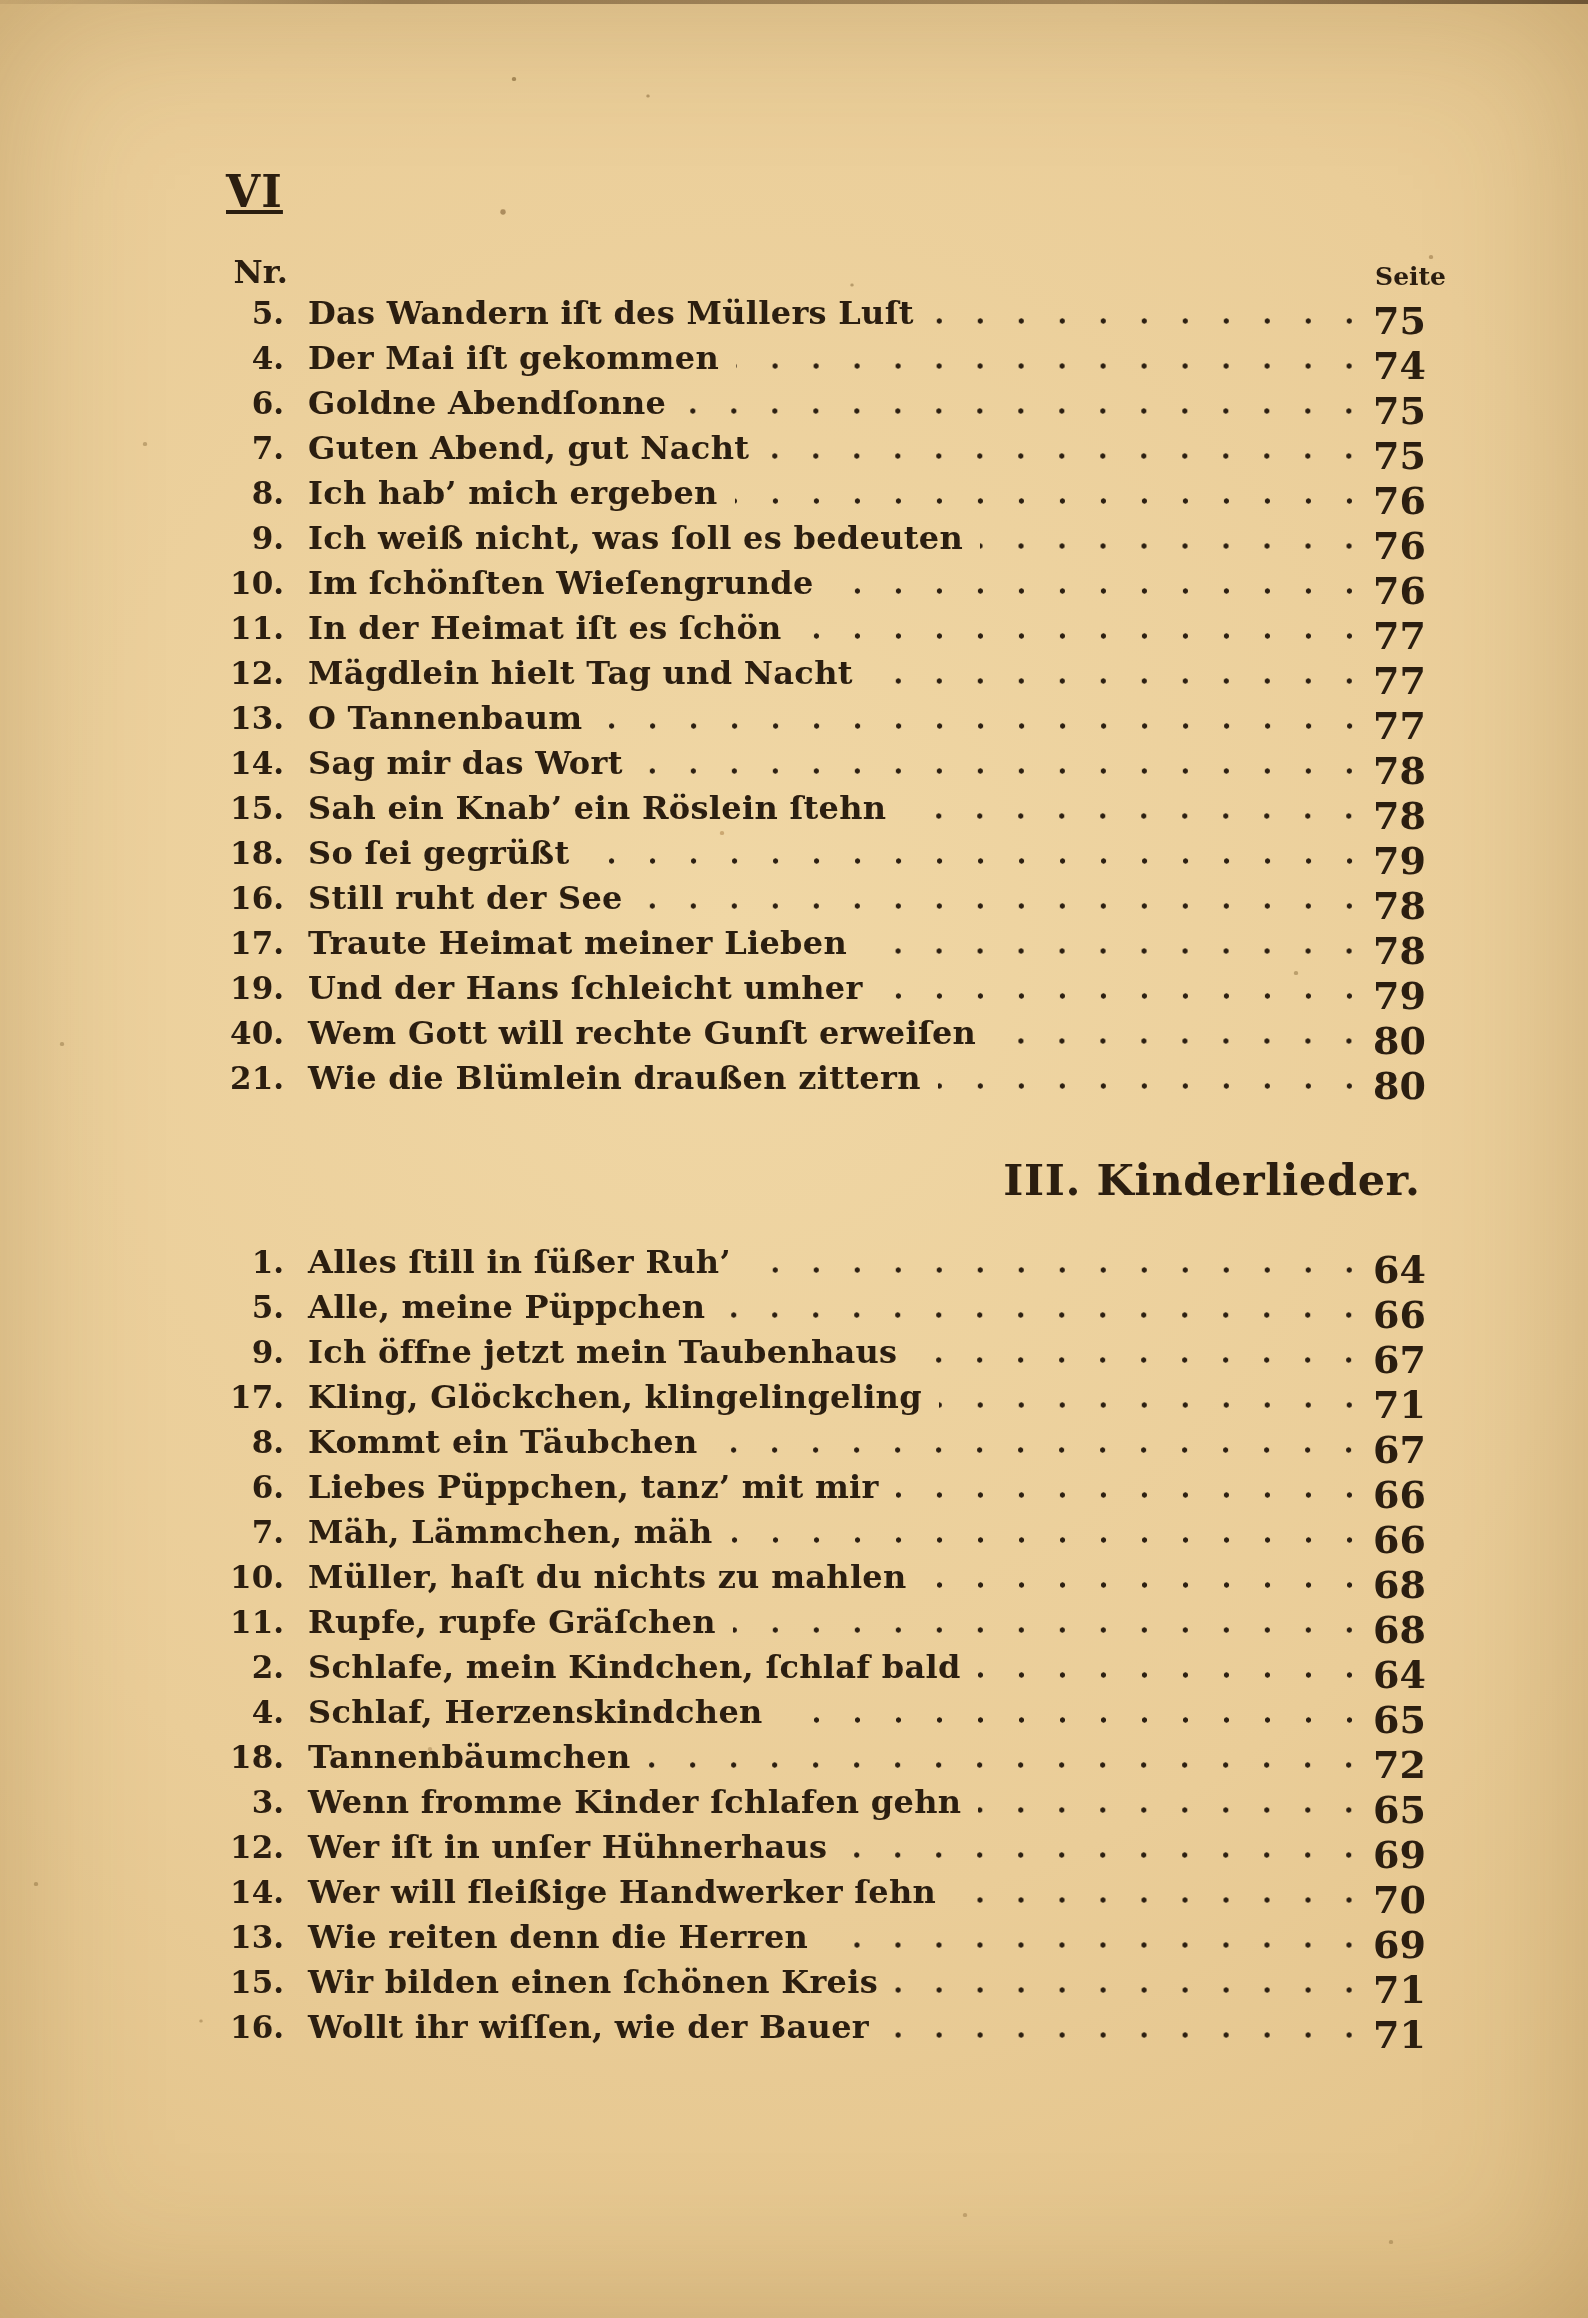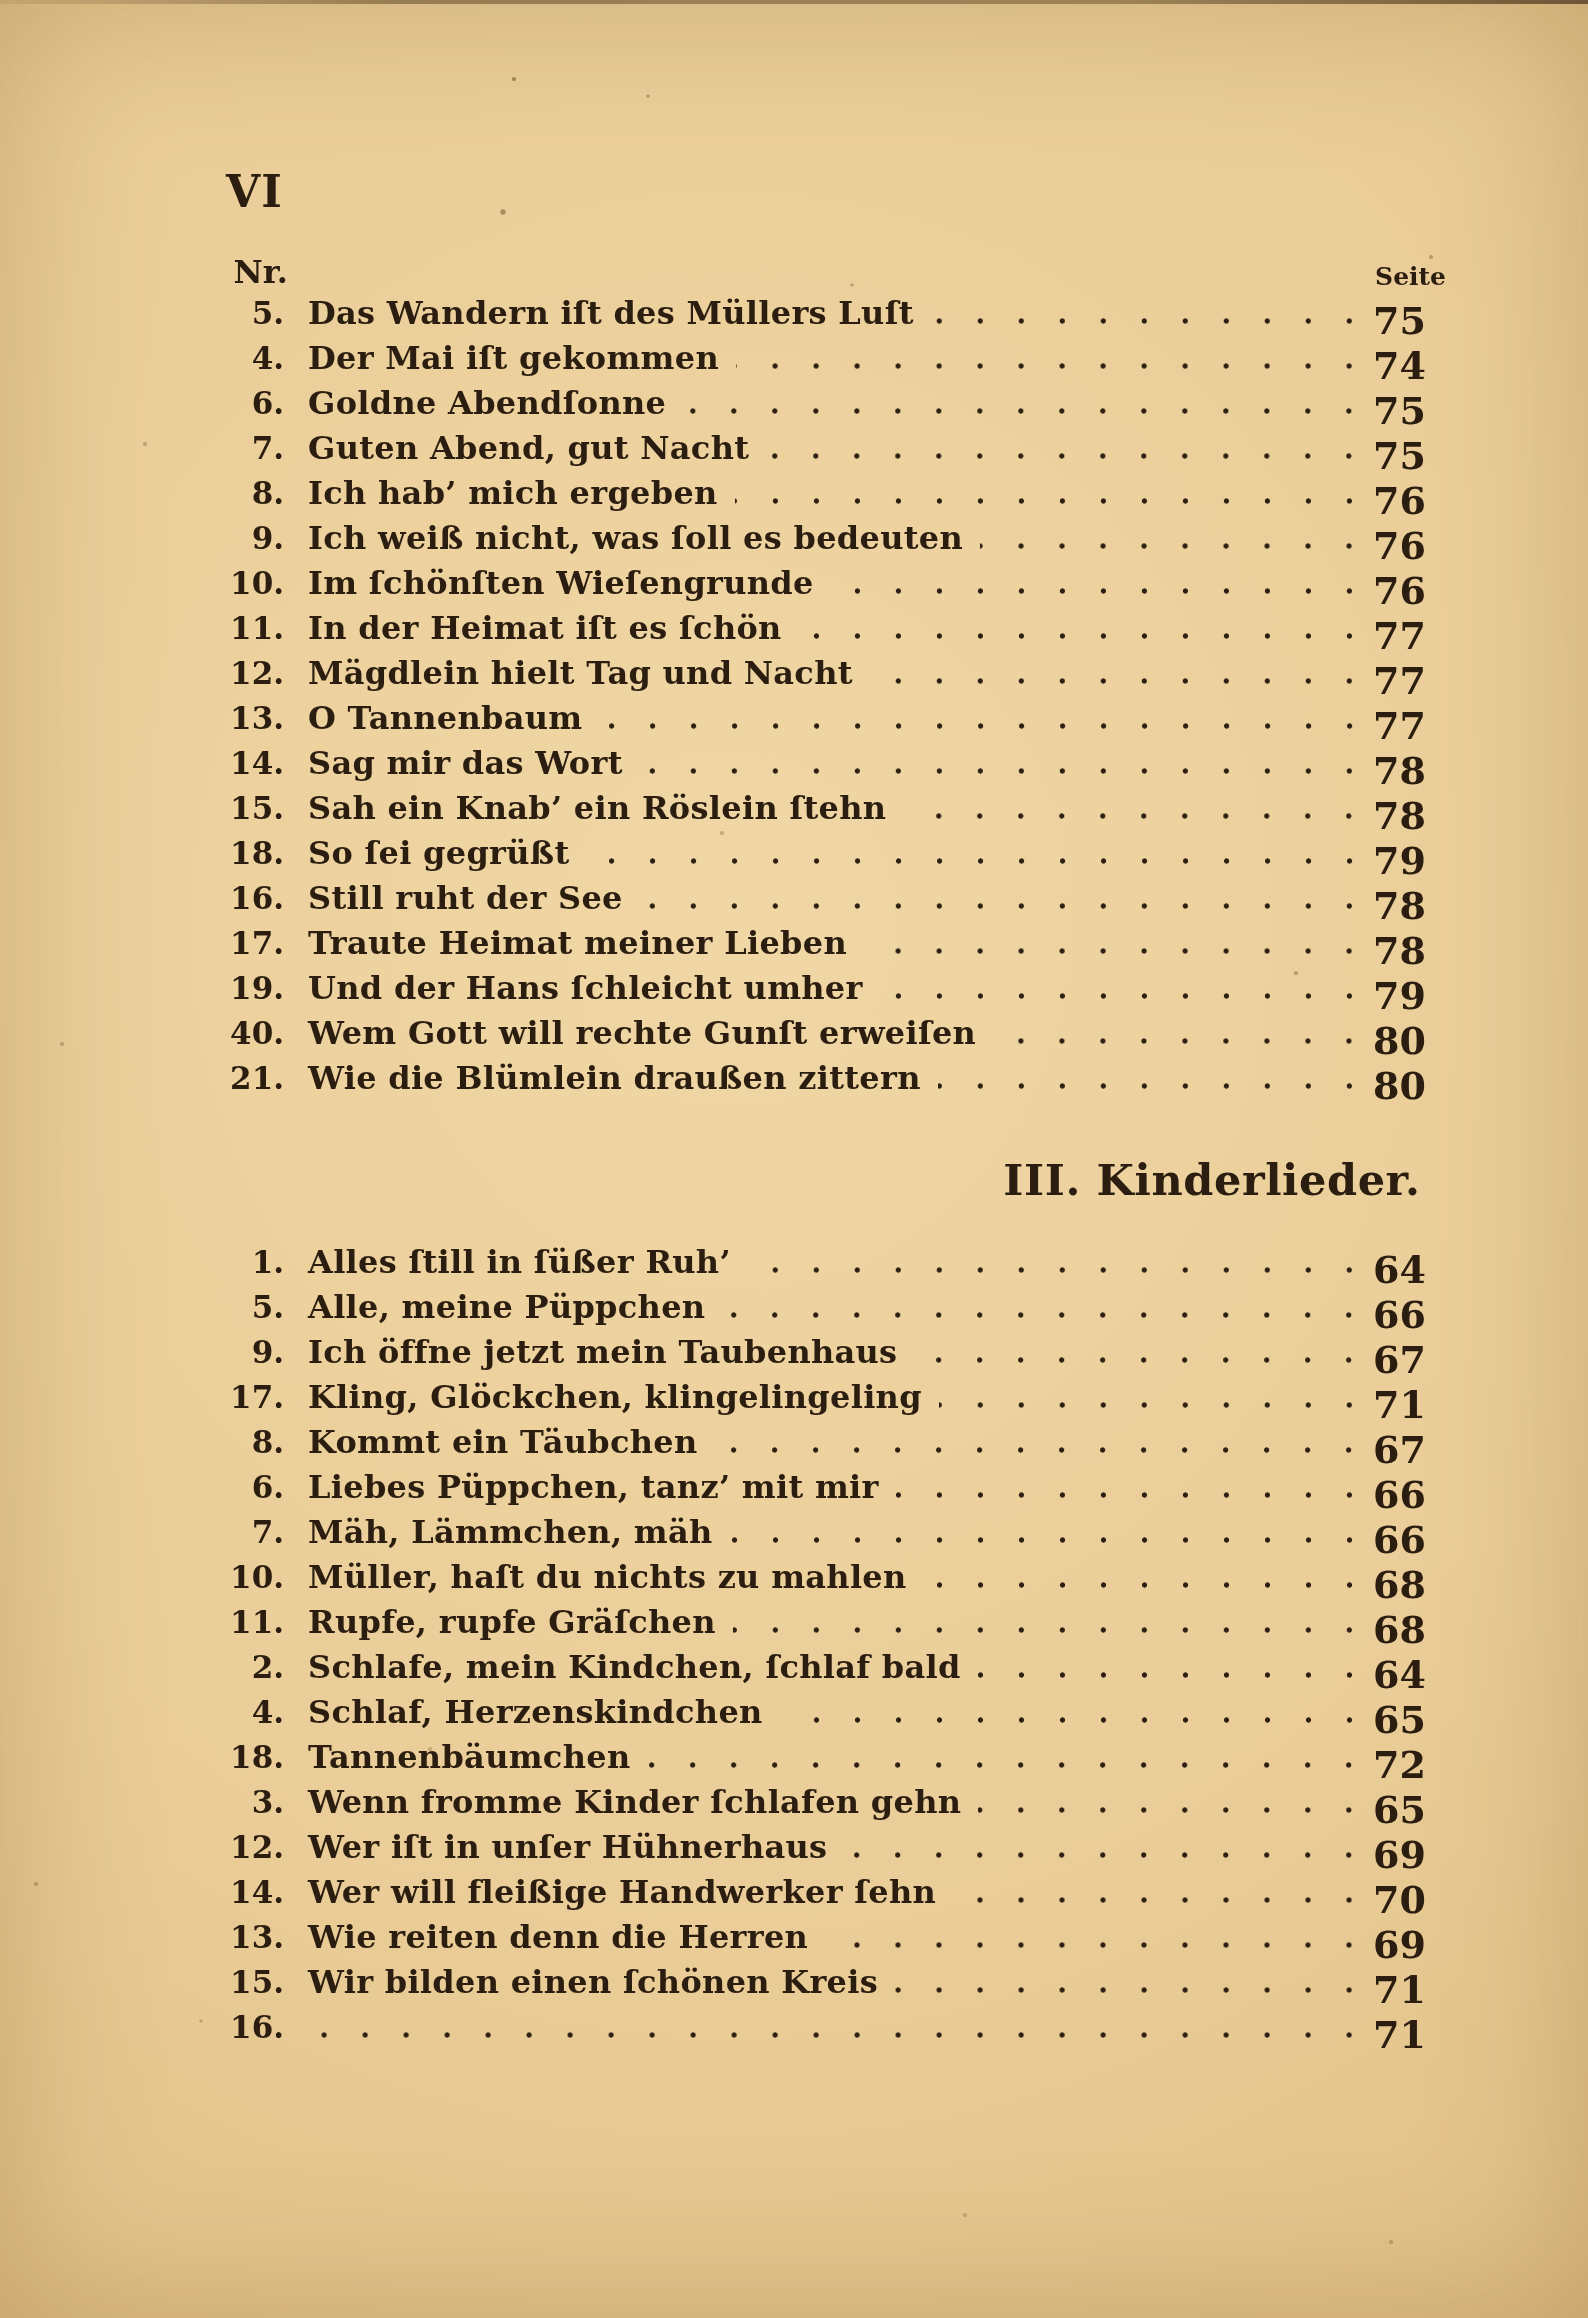--- a/index.html
+++ b/index.html
@@ -39,21 +39,21 @@
       595px 1401px 0 1.1px rgba(100,70,25,.32),
       429px 1748px 0 1.1px rgba(100,70,25,.28),
       35px 1883px 0 1.1px rgba(100,70,25,.32),
       200px 2020px 0 0.6px rgba(100,70,25,.32),
       964px 2214px 0 1.1px rgba(100,70,25,.28),
       1390px 2241px 0 1.1px rgba(110,80,35,.32);
   }
 
   .folio {
     position:absolute; left:226px; top:166px;
-    font-size:44px; font-weight:700; letter-spacing:1.1px;
+    font-size:44px; font-weight:700; letter-spacing:1.1px;text-decoration:underline;
   }
 
   .toc { position:absolute; left:229px; top:255px; width:1217px; }
 
   .cols {
     display:flex; justify-content:space-between; align-items:flex-end;
     height:36px;
   }
   .col-nr   { font-size:32px; font-weight:700; margin-left:4.5px; }
   .col-seite{ font-size:25px; font-weight:700;margin-left:15px; }
@@ -347,19 +347,20 @@
 
   <div class="row">
     <span class="nr">15.</span>
     <span class="title">Wir bilden einen ſchönen Kreis</span>
     <span class="leader"></span>
     <span class="pg">71</span>
   </div>
 
   <div class="row">
     <span class="nr">16.</span>
+    <span class="title">Wollt ihr wiſſen, wie der Bauer</span>
     <span class="leader"></span>
     <span class="pg">71</span>
   </div>
 </div>
   </div>
 </div>
 
 
 </body></html>

